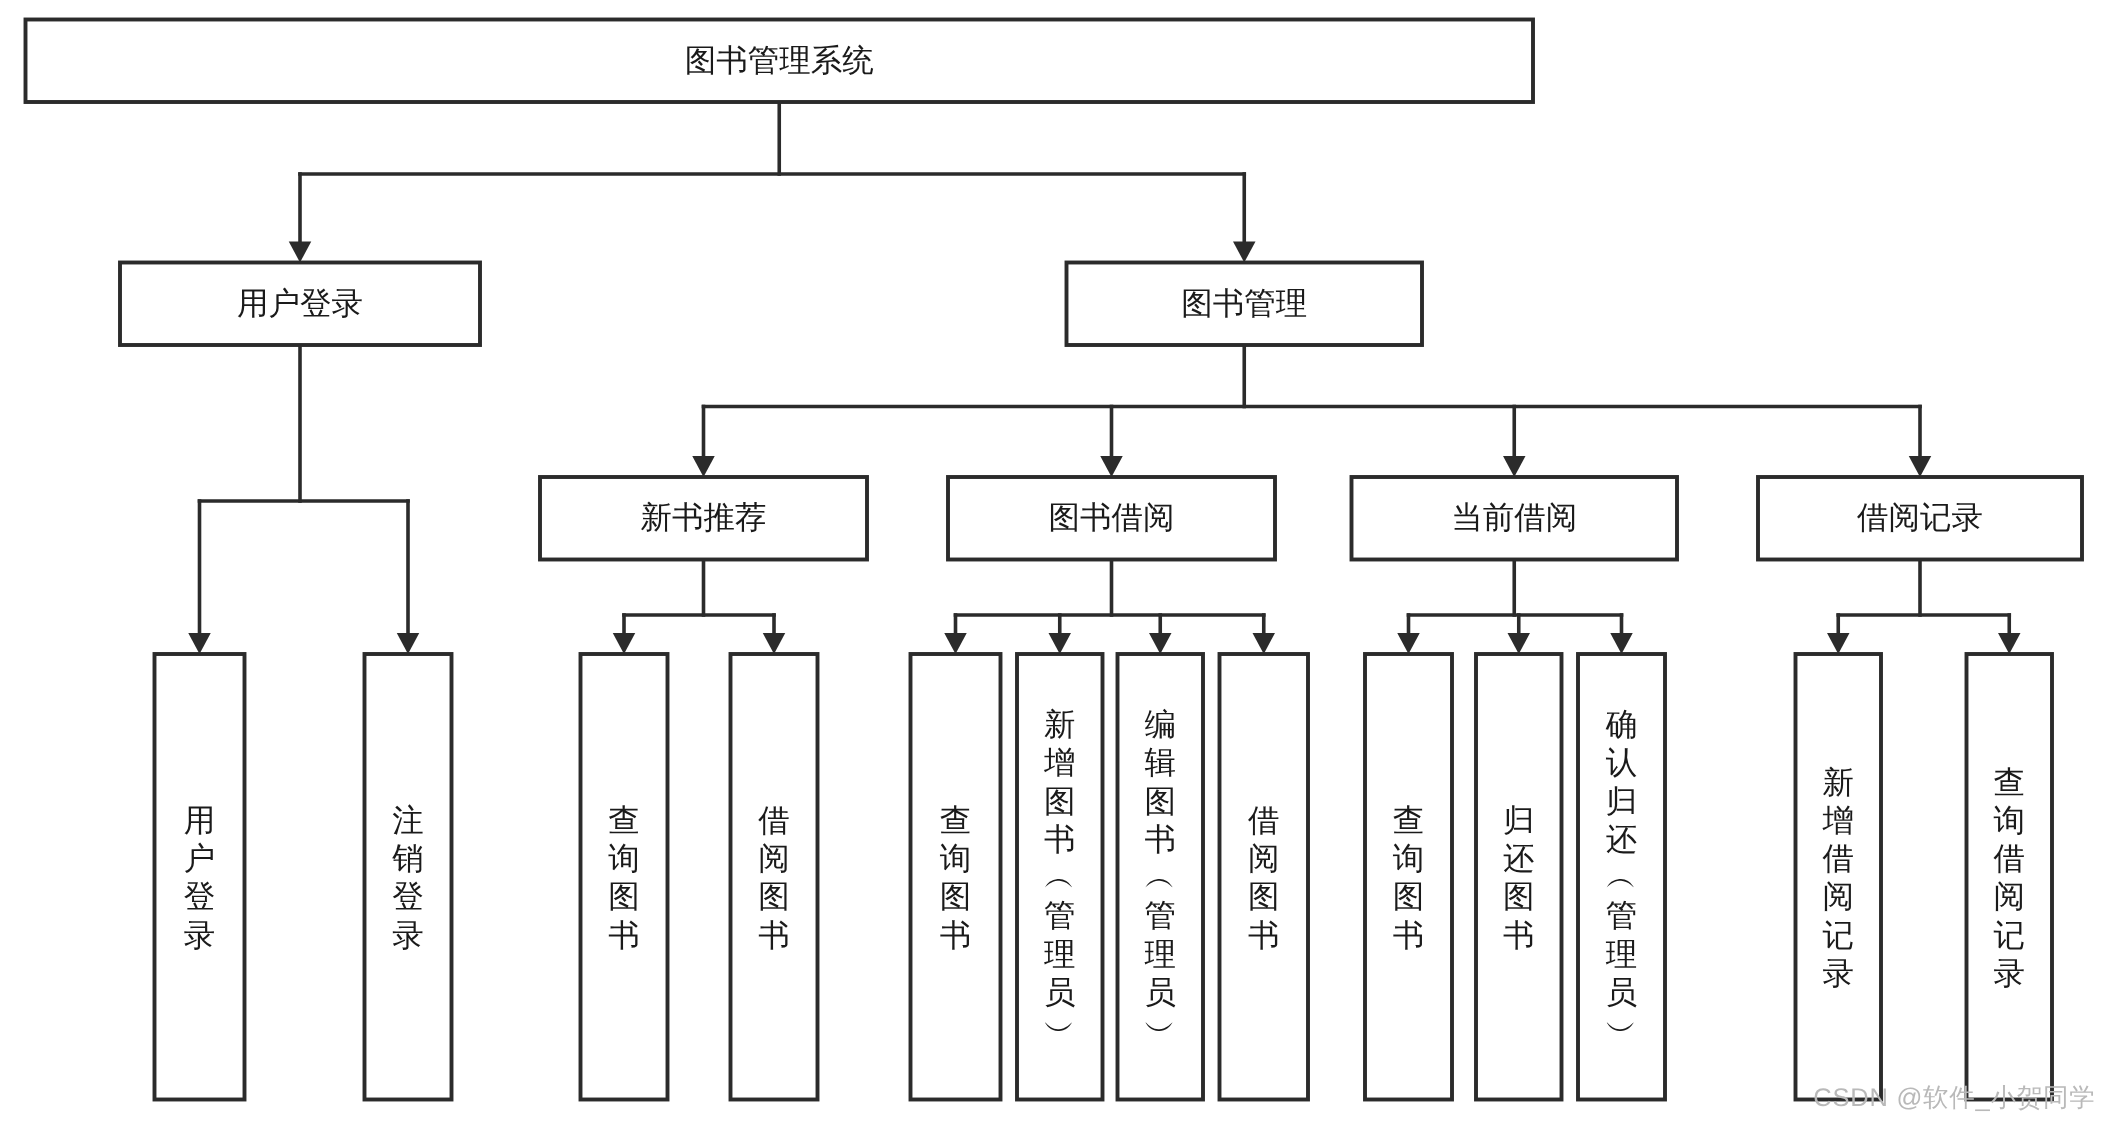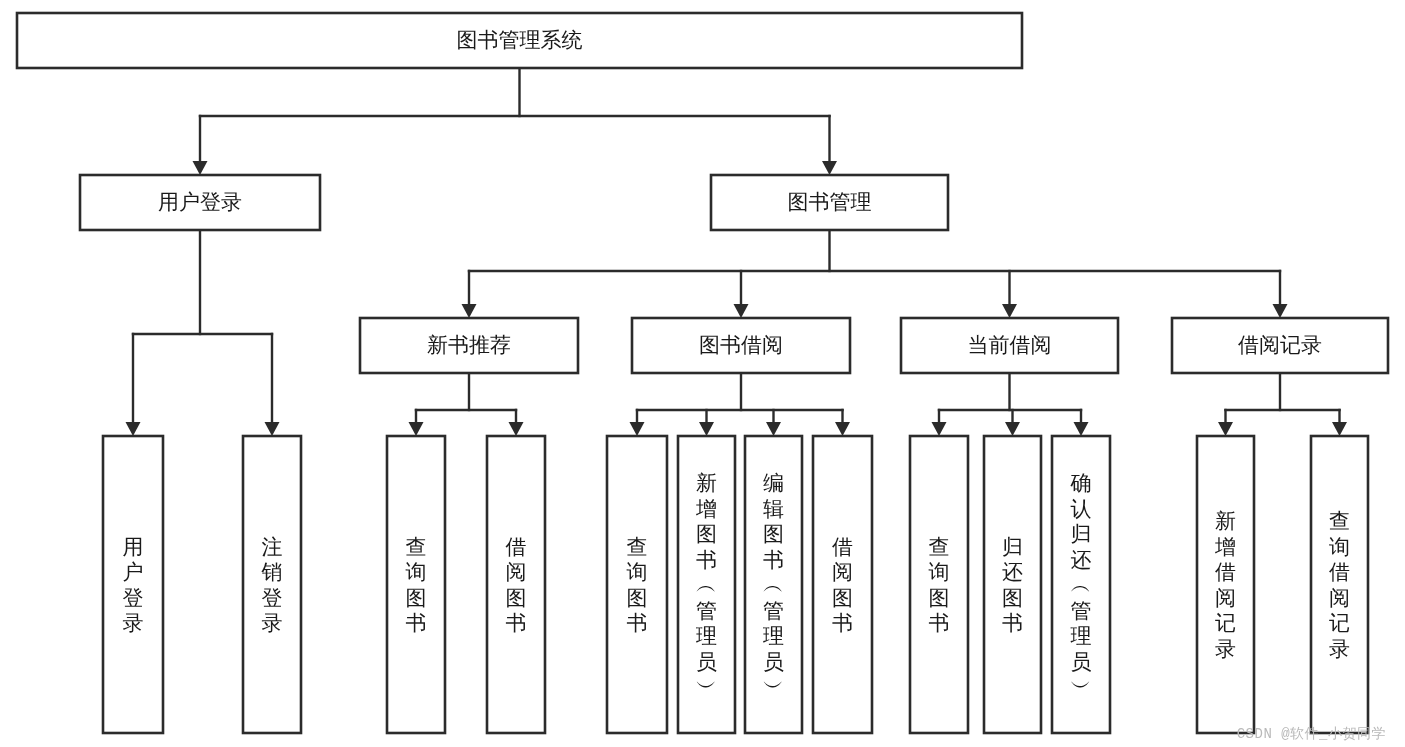--- a/index.html
+++ b/index.html
@@ -16,23 +16,23 @@
     font-size:21px;fill:#1a1a1a;
     font-family:"Liberation Sans","DejaVu Sans",sans-serif;
     text-anchor:middle;dominant-baseline:middle;
   }
   .node-label-v{
     font-size:21px;fill:#1a1a1a;
     font-family:"Liberation Sans","DejaVu Sans",sans-serif;
     text-anchor:middle;
   }
   .watermark{
-    position:absolute;right:19px;bottom:4px;
-    font-size:14px;color:#b9b9b9;
-    font-family:Liberation Mono, monospace;
+    position:absolute;right:8px;bottom:4px;
+    font-size:17px;color:#b9b9b9;
+    font-family:Liberation Sans, sans-serif;
     white-space:nowrap;letter-spacing:.5px;
   }
 </style>
 </head>
 <body>
 
 <svg id="canvas" viewBox="0 0 1405 747" xmlns="http://www.w3.org/2000/svg">
     <line x1="519.5" y1="68" x2="519.5" y2="116" class="edge"></line>
     <line x1="200" y1="116" x2="829.5" y2="116" class="edge"></line>
     <line x1="200" y1="116" x2="200" y2="162" class="edge"></line>

